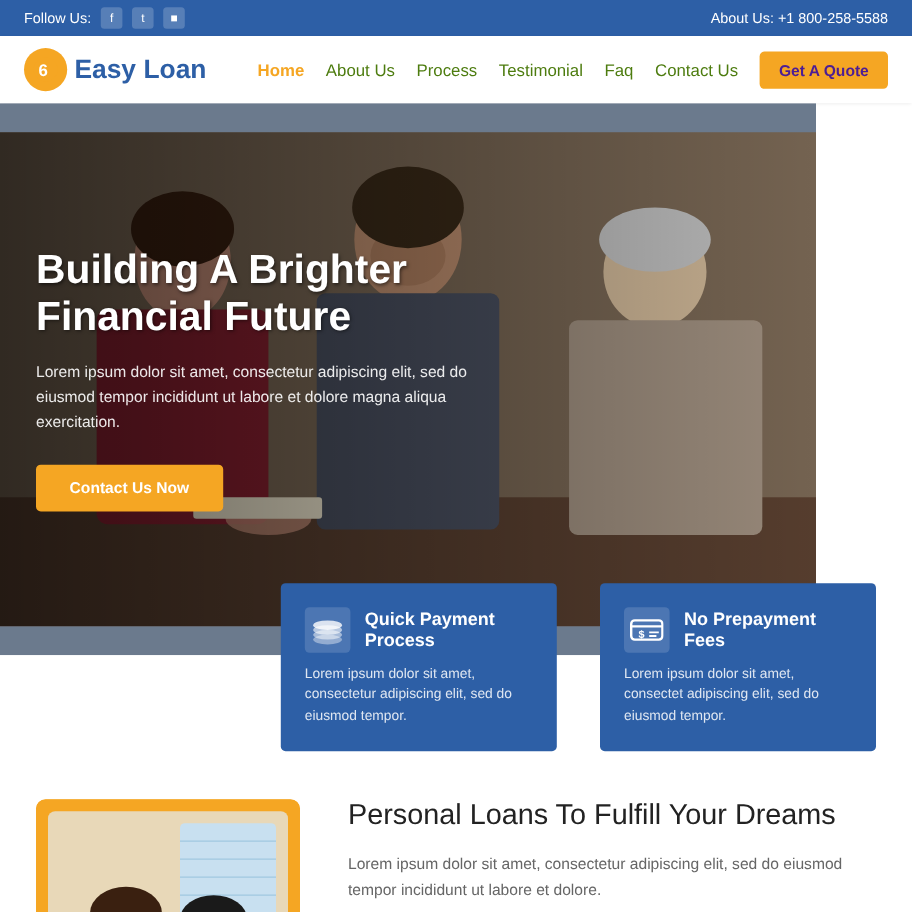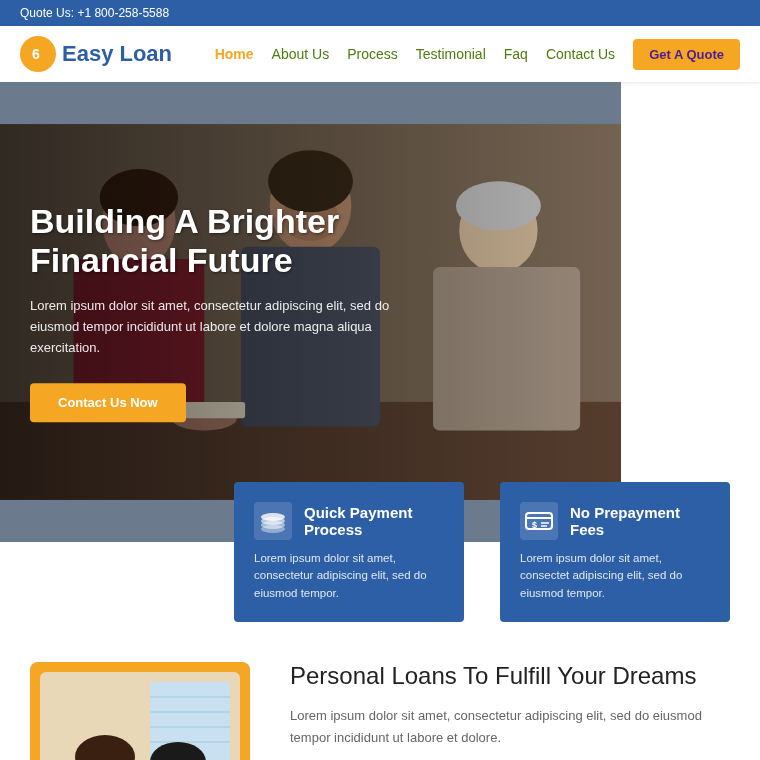--- a/index.html
+++ b/index.html
@@ -52,21 +52,21 @@
     .nav .get-quote {
       background: #f5a623; color: #4c1d95;
       padding: 8px 16px; border-radius: 4px;
       font-size: 13px; font-weight: bold;
       cursor: pointer; border: none;
     }
 
     
     .hero {
       position: relative;
-      width: 621px;
+      width: 680px;
       height: 460px;
       overflow: hidden;
     }
     .hero-image {
       position: absolute; inset: 0;
       background: #6b7a8d;
       display: flex; align-items: center; justify-content: center;
       overflow: hidden;
     }
 
@@ -147,22 +147,28 @@
       line-height: 1.2; margin-bottom: 14px;
     }
     .about-desc {
       font-size: 13px; color: #666; line-height: 1.7; margin-bottom: 12px;
     }
   </style>
 </head>
 <body>
 
 <div class="top-bar">
+  <div class="follow-us">
+    <span>Follow Us:</span>
+    <span class="social-icon">f</span>
+    <span class="social-icon">t</span>
+    <span class="social-icon">■</span>
+  </div>
   <div>
-    <span>Quote Us:</span>
+    <span>About Us:</span>
     <span>+1 800-258-5588</span>
   </div>
 </div>
 
 <div class="header">
   <div class="logo">
     <div class="logo-icon">
       <svg width="22" height="22" viewBox="0 0 22 22">
         <circle cx="11" cy="11" r="10" fill="#f5a623"></circle>
         <text x="5" y="16" font-size="14" font-weight="bold" fill="white">6</text>

